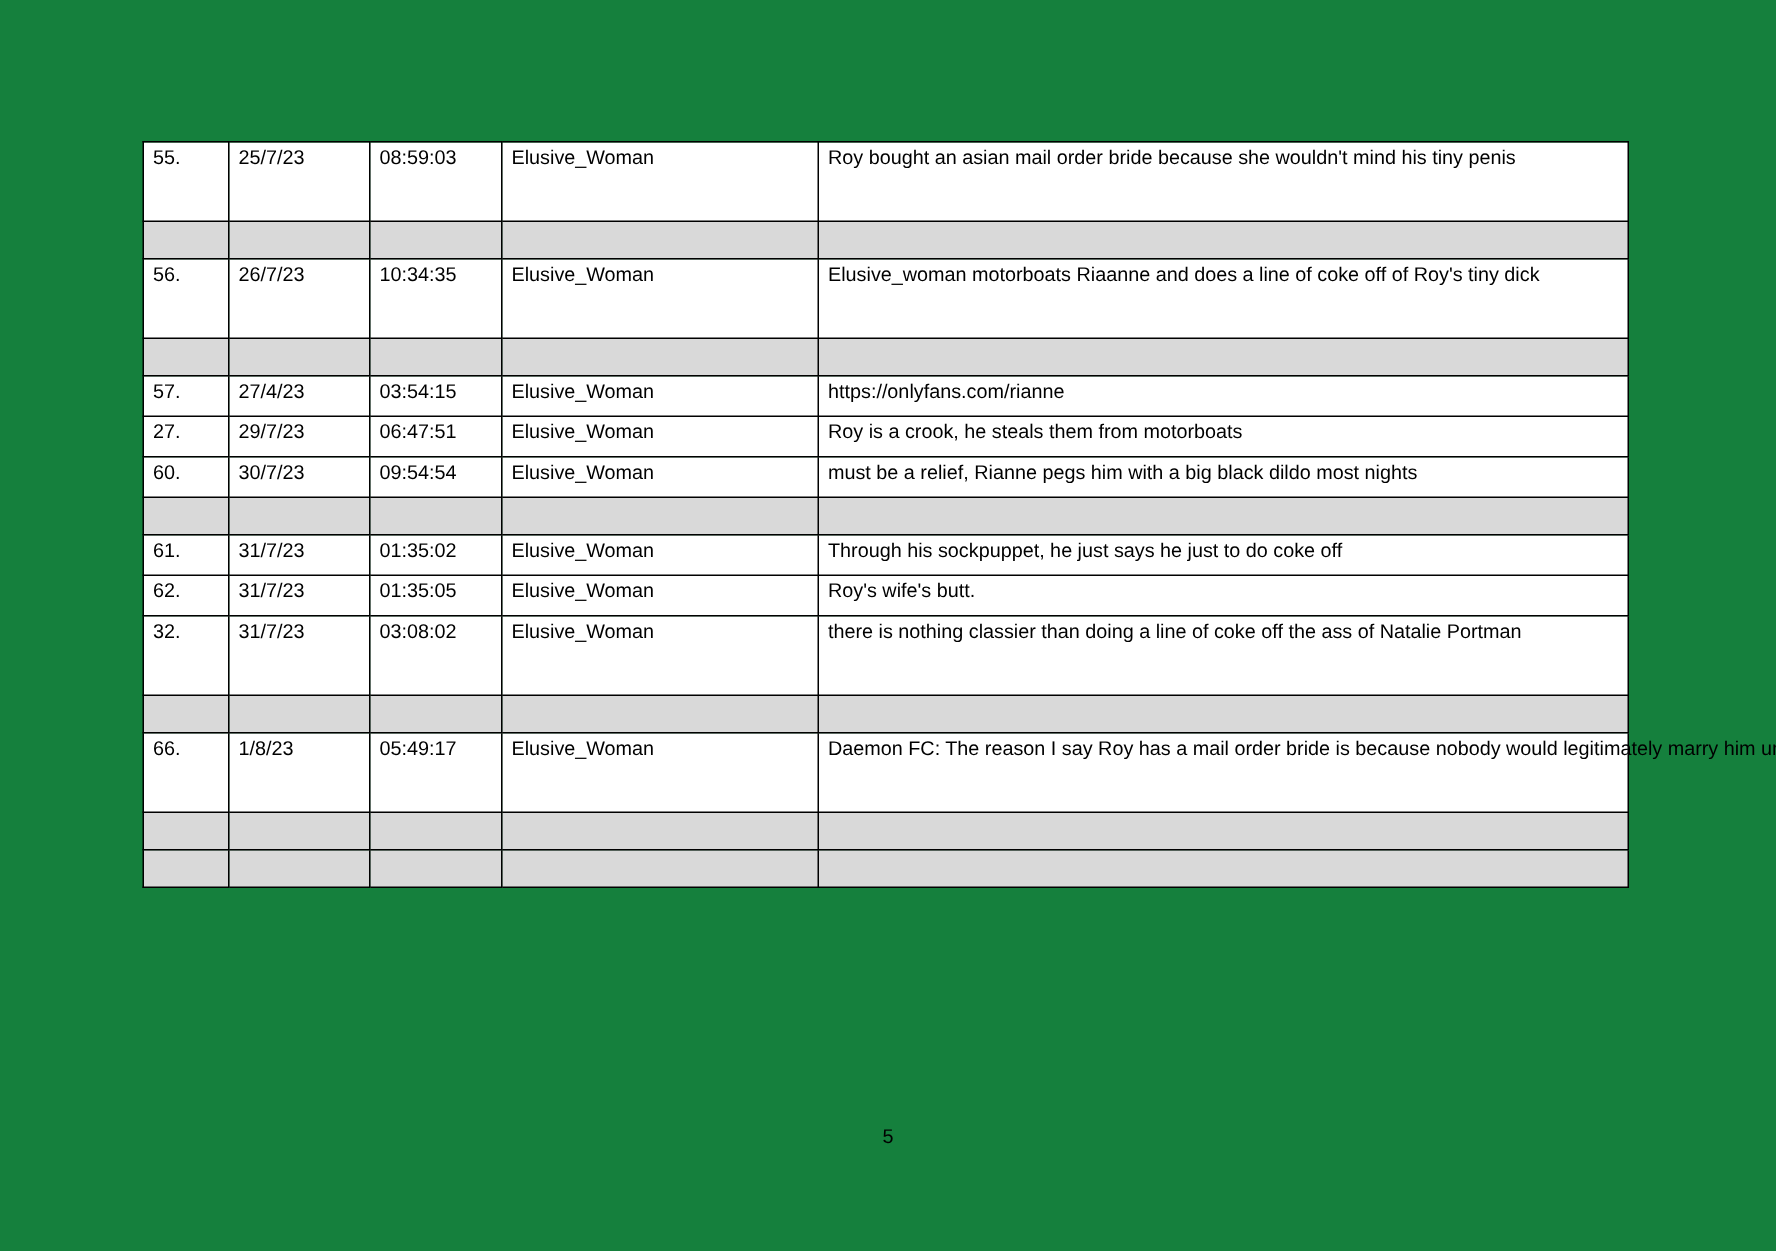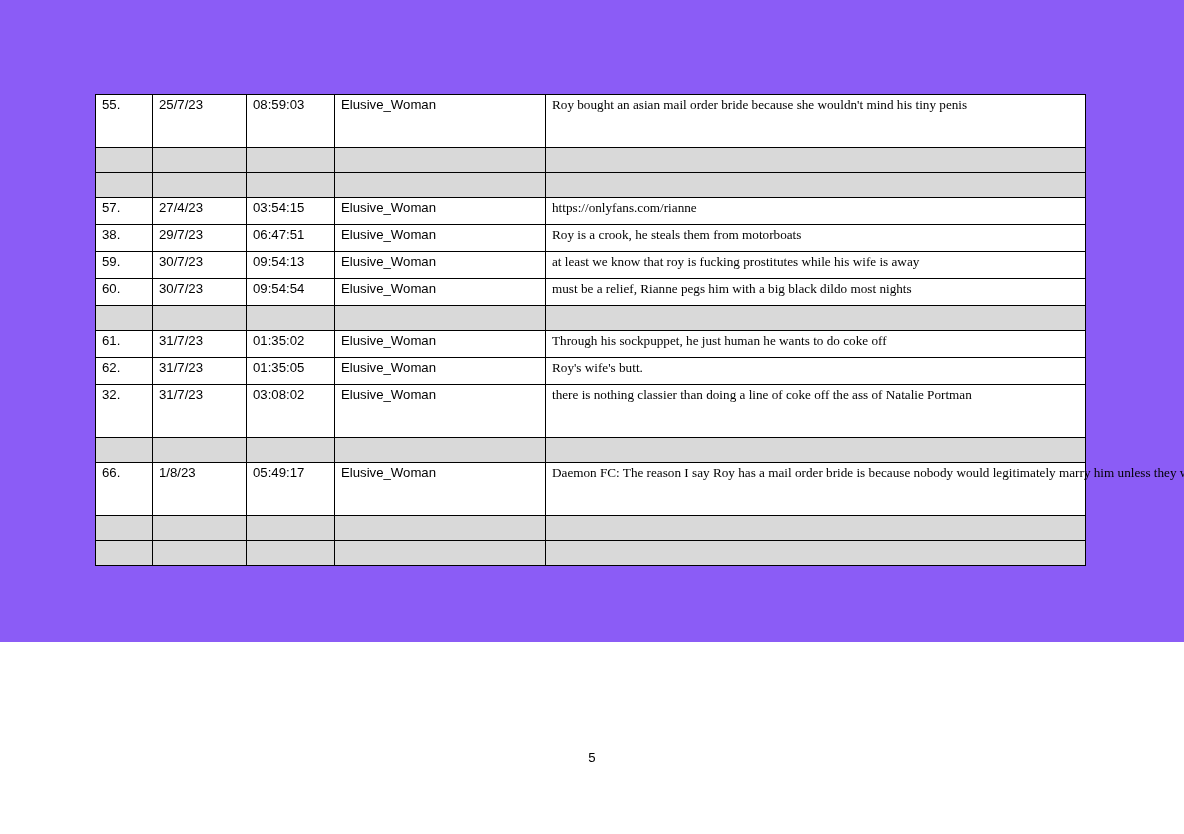--- a/index.html
+++ b/index.html
@@ -14,22 +14,22 @@
     color: #000000;
     position: relative;
     overflow: hidden;
   }
 
   .page {
     position: absolute;
     left: 0;
     top: 0;
     width: 1184px;
-    height: 642px;
-    background: #8b5cf6;
+    height: 834px;
+    background: #15803d;
   }
 
   .doc-table {
     position: absolute;
     left: 95px;
     top: 94px;
     width: 990px;
     border-collapse: collapse;
     table-layout: fixed;
     font-size: 13.2px;
@@ -58,21 +58,20 @@
   tr.data-row.tall td {
     height: 48px;
   }
 
   td.num, td.date, td.time, td.user {
     white-space: nowrap;
   }
 
   td.msg {
     text-align: left;
-    font-family: Liberation Serif, serif;
   }
   td.msg.justified {
     text-align: justify;
     text-justify: inter-word;
   }
   td.msg.justified > span {
     display: block;
   }
 
   
@@ -118,68 +117,68 @@
             <span class="ws-justify">Roy bought an asian mail order bride because she wouldn't mind his tiny penis</span>
           </td>
         </tr>
         <tr class="spacer-row">
           <td></td>
           <td></td>
           <td></td>
           <td></td>
           <td></td>
         </tr>
+        <tr class="data-row tall">
+          <td class="num">56.</td>
+          <td class="date">26/7/23</td>
+          <td class="time">10:34:35</td>
+          <td class="user">Elusive_Woman</td>
+          <td class="msg ws">Elusive_woman motorboats Riaanne and does a line of coke off of Roy's tiny dick</td>
+        </tr>
         <tr class="spacer-row">
           <td></td>
           <td></td>
           <td></td>
           <td></td>
           <td></td>
         </tr>
         <tr class="data-row">
           <td class="num">57.</td>
           <td class="date">27/4/23</td>
           <td class="time">03:54:15</td>
           <td class="user">Elusive_Woman</td>
           <td class="msg ws">https://onlyfans.com/rianne</td>
         </tr>
         <tr class="data-row">
-          <td class="num">38.</td>
+          <td class="num">27.</td>
           <td class="date">29/7/23</td>
           <td class="time">06:47:51</td>
           <td class="user">Elusive_Woman</td>
           <td class="msg ws">Roy is a crook, he steals them from motorboats</td>
-        </tr>
-        <tr class="data-row">
-          <td class="num">59.</td>
-          <td class="date">30/7/23</td>
-          <td class="time">09:54:13</td>
-          <td class="user">Elusive_Woman</td>
-          <td class="msg ws">at least we know that roy is fucking prostitutes while his wife is away</td>
         </tr>
         <tr class="data-row">
           <td class="num">60.</td>
           <td class="date">30/7/23</td>
           <td class="time">09:54:54</td>
           <td class="user">Elusive_Woman</td>
           <td class="msg ws">must be a relief, Rianne pegs him with a big black dildo most nights</td>
         </tr>
         <tr class="spacer-row">
           <td></td>
           <td></td>
           <td></td>
           <td></td>
           <td></td>
         </tr>
         <tr class="data-row">
           <td class="num">61.</td>
           <td class="date">31/7/23</td>
           <td class="time">01:35:02</td>
           <td class="user">Elusive_Woman</td>
-          <td class="msg ws">Through his sockpuppet, he just human he wants to do coke off</td>
+          <td class="msg ws">Through his sockpuppet, he just says he just to do coke off</td>
         </tr>
         <tr class="data-row">
           <td class="num">62.</td>
           <td class="date">31/7/23</td>
           <td class="time">01:35:05</td>
           <td class="user">Elusive_Woman</td>
           <td class="msg ws">Roy's wife's butt.</td>
         </tr>
         <tr class="data-row tall">
           <td class="num">32.</td>

